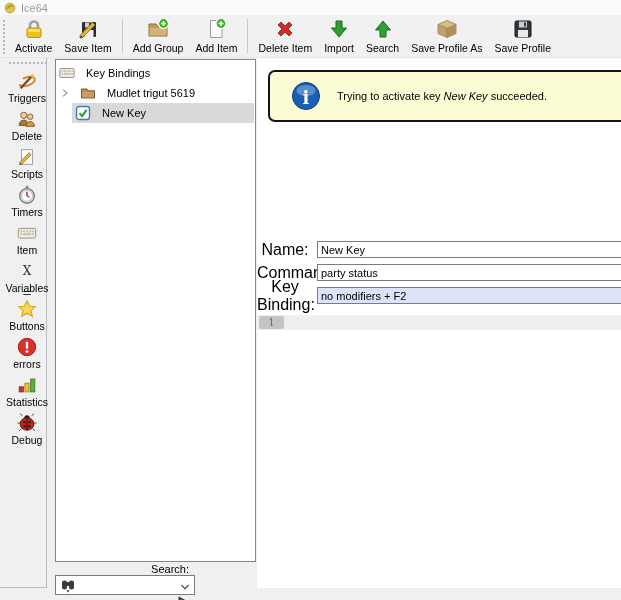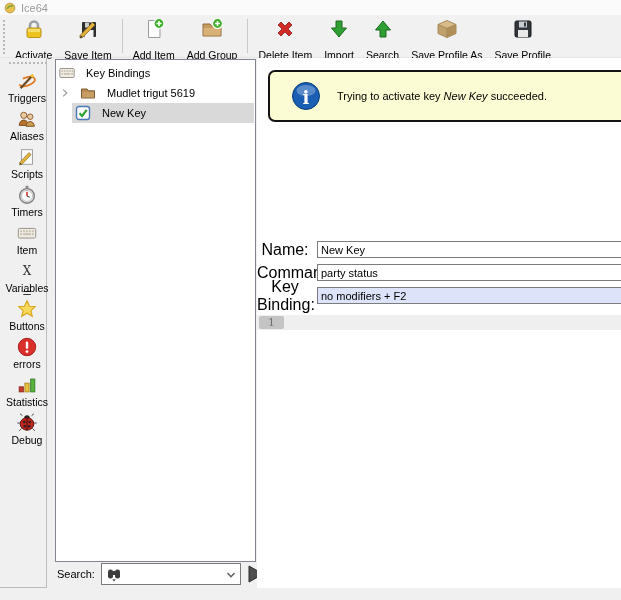--- a/index.html
+++ b/index.html
@@ -16,21 +16,21 @@
   .titlebar .wtitle{color:#9a9a9a;font-size:11px;}
   
   .toolbar{position:absolute;left:0;top:15px;width:100%;height:43px;background:#f1f1f1;
     display:flex;align-items:stretch;border-bottom:1px solid #e6e6e6;box-sizing:border-box;}
   .tb-handle{width:6px;margin:3px 2px 3px 1px;
     background-image:radial-gradient(circle,#b9b9b9 1px,transparent 1.2px);
     background-size:4px 4px;background-position:1px 1px;}
   .tbtn{display:flex;flex-direction:column;align-items:center;justify-content:flex-start;
     padding:2px 6px 1px 6px;cursor:default;}
   .tbtn .ticon{width:24px;height:24px;display:block;}
-  .tbtn .tlabel{font-size:10.5px;margin-top:8px;white-space:nowrap;}
+  .tbtn .tlabel{font-size:10.5px;margin-top:1px;white-space:nowrap;}
   .tsep{width:1px;background:#c9c9c9;margin:4px 4px;}
   
   .dock{position:absolute;left:0;top:58px;width:47px;height:530px;background:#f0f0f0;
     border-right:1px solid #b9bdc2;border-bottom:1px solid #b9bdc2;box-sizing:border-box;
     display:flex;flex-direction:column;align-items:center;padding-left:8px;}
   .dock-handle{width:40px;height:6px;margin-top:2px;
     background-image:radial-gradient(circle,#b9b9b9 1px,transparent 1.2px);
     background-size:4px 4px;background-position:1px 1px;}
   .ditem{display:flex;flex-direction:column;align-items:center;margin-top:4px;cursor:default;}
   .ditem .dicon{width:22px;height:22px;display:block;}
@@ -38,21 +38,21 @@
   .xeq{font-family:"DejaVu Serif",serif;font-size:12px;color:#333;line-height:22px;display:block;text-align:center;}
   
   .tree{position:absolute;left:55px;top:59px;width:201px;height:503px;background:#fff;
     border:1px solid #82878f;box-sizing:border-box;}
   .trow{position:absolute;left:0;height:20px;display:flex;align-items:center;gap:7px;}
   .trow .ticon16{width:16px;height:16px;display:block;margin-right:4px;}
   .trow .tlabel2{font-size:11px;white-space:nowrap;}
   .sel-bg{position:absolute;left:16px;right:1px;top:43px;height:20px;background:#d9d9d9;}
   .expander{width:12px;height:12px;display:block;}
   
-  .searchrow{position:absolute;left:55px;top:563px;height:22px;display:flex;align-items:center;}
+  .searchrow{position:absolute;left:55px;top:563px;height:22px;display:flex;align-items:flex-end;flex-direction:column;}
   .searchlabel{margin-right:6px;}
   .combobox{width:140px;height:22px;background:#fff;border:1px solid #7a7a7a;box-sizing:border-box;
     display:flex;align-items:center;padding:0 3px;position:relative;}
   .combobox .cicon{width:18px;height:18px;display:block;}
   .combobox .chev{position:absolute;right:2px;top:4px;width:14px;height:14px;}
   .playbtn{width:20px;height:20px;margin-left:4px;display:block;}
   
   .main{position:absolute;left:257px;top:58px;width:364px;height:530px;background:#fff;}
   .infobox{position:absolute;left:11px;right:-6px;top:12px;height:52px;
     background:#fcfcd4;border:2px solid #141414;border-radius:7px;box-sizing:border-box;
@@ -110,41 +110,41 @@
         </svg>
     </span>
     <span class="tlabel">Save Item</span>
   </div>
 
   <div class="tsep"></div>
 
   <div class="tbtn">
     <span class="ticon">
       <svg width="24" height="24" viewBox="0 0 24 24">
+          <path d="M3 7h7l1.5 2H21v10H3z" fill="#c79d5e" stroke="#8f6d3a"></path>
+          <rect x="3.5" y="11" width="17" height="7.5" fill="#d7b178"></rect>
+          <circle cx="17.5" cy="6.5" r="5" fill="#3fae2a" stroke="#fff" stroke-width="1.2"></circle>
+          <path d="M17.5 4v5M15 6.5h5" stroke="#fff" stroke-width="1.6"></path>
+        </svg>
+    </span>
+    <span class="tlabel">Add Group</span>
+  </div>
+
+  <div class="tbtn">
+    <span class="ticon">
+      <svg width="24" height="24" viewBox="0 0 24 24">
           <path d="M6.5 3.5h7l4.5 4.5v12.5H6.5z" fill="#fcfcfc" stroke="#9b9b9b"></path>
           <path d="M13.5 3.5v4.5H18" fill="#e8e8e8" stroke="#9b9b9b"></path>
           <circle cx="17" cy="6.5" r="5" fill="#3fae2a" stroke="#fff" stroke-width="1.2"></circle>
           <path d="M17 4v5M14.5 6.5h5" stroke="#fff" stroke-width="1.6"></path>
         </svg>
     </span>
     <span class="tlabel">Add Item</span>
   </div>
 
-  <div class="tbtn">
-    <span class="ticon">
-      <svg width="24" height="24" viewBox="0 0 24 24">
-          <path d="M3 7h7l1.5 2H21v10H3z" fill="#c79d5e" stroke="#8f6d3a"></path>
-          <rect x="3.5" y="11" width="17" height="7.5" fill="#d7b178"></rect>
-          <circle cx="17.5" cy="6.5" r="5" fill="#3fae2a" stroke="#fff" stroke-width="1.2"></circle>
-          <path d="M17.5 4v5M15 6.5h5" stroke="#fff" stroke-width="1.6"></path>
-        </svg>
-    </span>
-    <span class="tlabel">Add Group</span>
-  </div>
-
   <div class="tsep"></div>
 
   <div class="tbtn">
     <span class="ticon">
       <svg width="24" height="24" viewBox="0 0 24 24">
           <path d="M5 8 8 5l4 4 4-4 3 3-4 4 4 4-3 3-4-4-4 4-3-3 4-4z" fill="#cf2b27" stroke="#8e1b18" stroke-width="0.8"></path>
         </svg>
     </span>
     <span class="tlabel">Delete Item</span>
   </div>
@@ -207,21 +207,21 @@
 
   <div class="ditem">
     <span class="dicon">
       <svg width="22" height="22" viewBox="0 0 24 24">
           <circle cx="8.5" cy="8" r="3.4" fill="#e8c9a0" stroke="#8a5a2a"></circle>
           <path d="M3.5 19c0-3.6 2.3-5.8 5-5.8s5 2.2 5 5.8z" fill="#b5742f" stroke="#7d4e1d"></path>
           <circle cx="15.5" cy="9.5" r="3" fill="#e8c9a0" stroke="#8a5a2a"></circle>
           <path d="M11 20c0-3.2 2-5.2 4.5-5.2s4.5 2 4.5 5.2z" fill="#c99c53" stroke="#7d4e1d"></path>
         </svg>
     </span>
-    <span class="dlabel">Aliases</span>
+    <span class="dlabel">Delete</span>
   </div>
 
   <div class="ditem">
     <span class="dicon">
       <svg width="22" height="22" viewBox="0 0 24 24">
           <rect x="6" y="4" width="12" height="16" fill="#fbfbfb" stroke="#9b9b9b"></rect>
           <polygon points="4,20.5 6.5,20 16.5,9.5 14.2,7.2 4,18" fill="#e3b33e" stroke="#8a6a1d" stroke-width="0.7"></polygon>
           <polygon points="4,20.5 4.6,18.3 6.4,20" fill="#3a3a3a"></polygon>
         </svg>
     </span>

